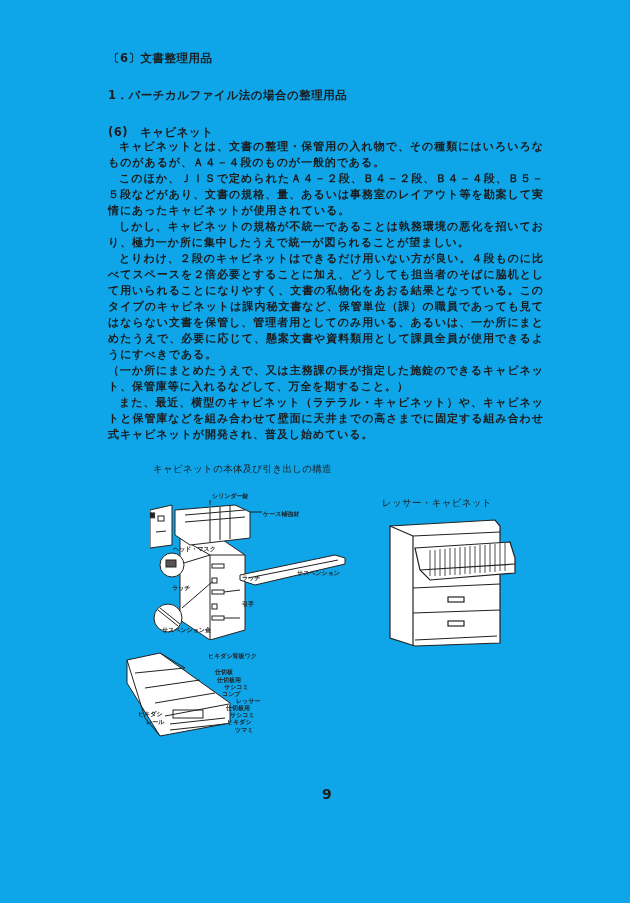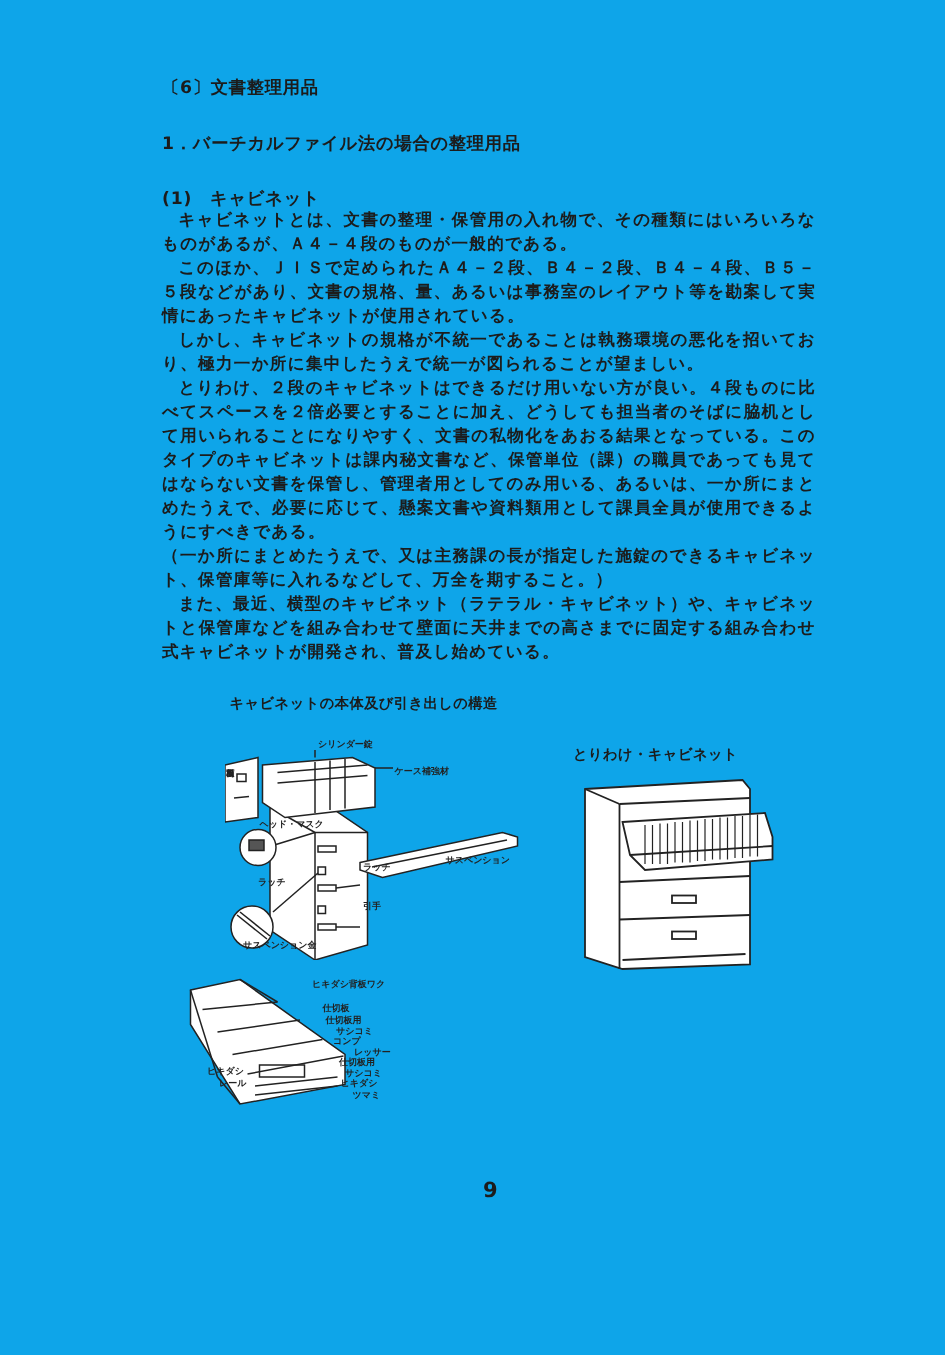--- a/index.html
+++ b/index.html
@@ -6,33 +6,33 @@
   body {
     width: 630px; height: 903px; position: relative; overflow: hidden;
     font-family: "DejaVu Sans", "Liberation Sans", sans-serif;
     color: #1c1c1c;
   }
   .page { position: absolute; left: 0; top: 0; width: 630px; height: 903px; background: #0ea5e9; }
   .heading { position: absolute; font-size: 11.5px; font-weight: bold; letter-spacing: 0.5px; white-space: nowrap; }
   .para { position: absolute; left: 108px; width: 436px; font-size: 11px; line-height: 16px; font-weight: bold; letter-spacing: 0.9px; text-align: justify; }
   .para p { margin: 0; text-indent: 1em; }
   .para p.noind { text-indent: 0; }
-  .fig-title { position: absolute; font-size: 9.5px; font-weight: bold; white-space: nowrap; letter-spacing: 0.3px; }
+  .fig-title { position: absolute; font-size: 9.5px; font-weight: normal; white-space: nowrap; letter-spacing: 0.3px; }
   .lbl { position: absolute; font-size: 6px; font-weight: bold; white-space: nowrap; color: #222; }
   .page-num { position: absolute; left: 322px; top: 786px; font-size: 14px; font-weight: bold; }
   svg { position: absolute; }
 </style>
 </head>
 <body>
 
 <div class="page">
 
   <div class="heading" style="left:108px; top:51px;">〔6〕文書整理用品</div>
   <div class="heading" style="left:108px; top:88px;">1．バーチカルファイル法の場合の整理用品</div>
-  <div class="heading" style="left:108px; top:125px;">(1)　キャビネット</div>
+  <div class="heading" style="left:108px; top:125px;">(6)　キャビネット</div>
 
   <div class="para" style="top:139px;">
     <p>キャビネットとは、文書の整理・保管用の入れ物で、その種類にはいろいろなものがあるが、Ａ４－４段のものが一般的である。</p>
     <p>このほか、ＪＩＳで定められたＡ４－２段、Ｂ４－２段、Ｂ４－４段、Ｂ５－５段などがあり、文書の規格、量、あるいは事務室のレイアウト等を勘案して実情にあったキャビネットが使用されている。</p>
     <p>しかし、キャビネットの規格が不統一であることは執務環境の悪化を招いており、極力一か所に集中したうえで統一が図られることが望ましい。</p>
     <p>とりわけ、２段のキャビネットはできるだけ用いない方が良い。４段ものに比べてスペースを２倍必要とすることに加え、どうしても担当者のそばに脇机として用いられることになりやすく、文書の私物化をあおる結果となっている。このタイプのキャビネットは課内秘文書など、保管単位（課）の職員であっても見てはならない文書を保管し、管理者用としてのみ用いる、あるいは、一か所にまとめたうえで、必要に応じて、懸案文書や資料類用として課員全員が使用できるようにすべきである。</p>
     <p class="noind">（一か所にまとめたうえで、又は主務課の長が指定した施錠のできるキャビネット、保管庫等に入れるなどして、万全を期すること。）</p>
     <p>また、最近、横型のキャビネット（ラテラル・キャビネット）や、キャビネットと保管庫などを組み合わせて壁面に天井までの高さまでに固定する組み合わせ式キャビネットが開発され、普及し始めている。</p>
   </div>
 
@@ -111,21 +111,21 @@
   <div class="lbl" style="left:224px; top:683px;">サシコミ</div>
   <div class="lbl" style="left:222px; top:690px;">コンプ</div>
   <div class="lbl" style="left:236px; top:697px;">レッサー</div>
   <div class="lbl" style="left:226px; top:704px;">仕切板用</div>
   <div class="lbl" style="left:230px; top:711px;">サシコミ</div>
   <div class="lbl" style="left:227px; top:718px;">ヒキダシ</div>
   <div class="lbl" style="left:235px; top:726px;">ツマミ</div>
   <div class="lbl" style="left:138px; top:710px;">ヒキダシ</div>
   <div class="lbl" style="left:146px; top:718px;">レール</div>
 
-  <div class="fig-title" style="left:382px; top:497px;">とりわけ・キャビネット</div>
+  <div class="fig-title" style="left:382px; top:497px;">レッサー・キャビネット</div>
   <svg width="145" height="130" style="left:385px; top:518px;" viewBox="0 0 145 130">
     <g fill="none" stroke="#222" stroke-width="1.2">
       <polygon points="5,8 110,2 115,8 115,125 30,128 5,120" fill="#fff"></polygon>
       <line x1="5" y1="8" x2="28" y2="18"></line>
       <line x1="28" y1="18" x2="115" y2="14"></line>
       <line x1="28" y1="18" x2="28" y2="128"></line>
 
       <polygon points="30,30 125,24 130,40 130,55 45,62 35,52" fill="#fff"></polygon>
       <g stroke-width="0.8">
         <line x1="45" y1="32" x2="45" y2="58"></line>

